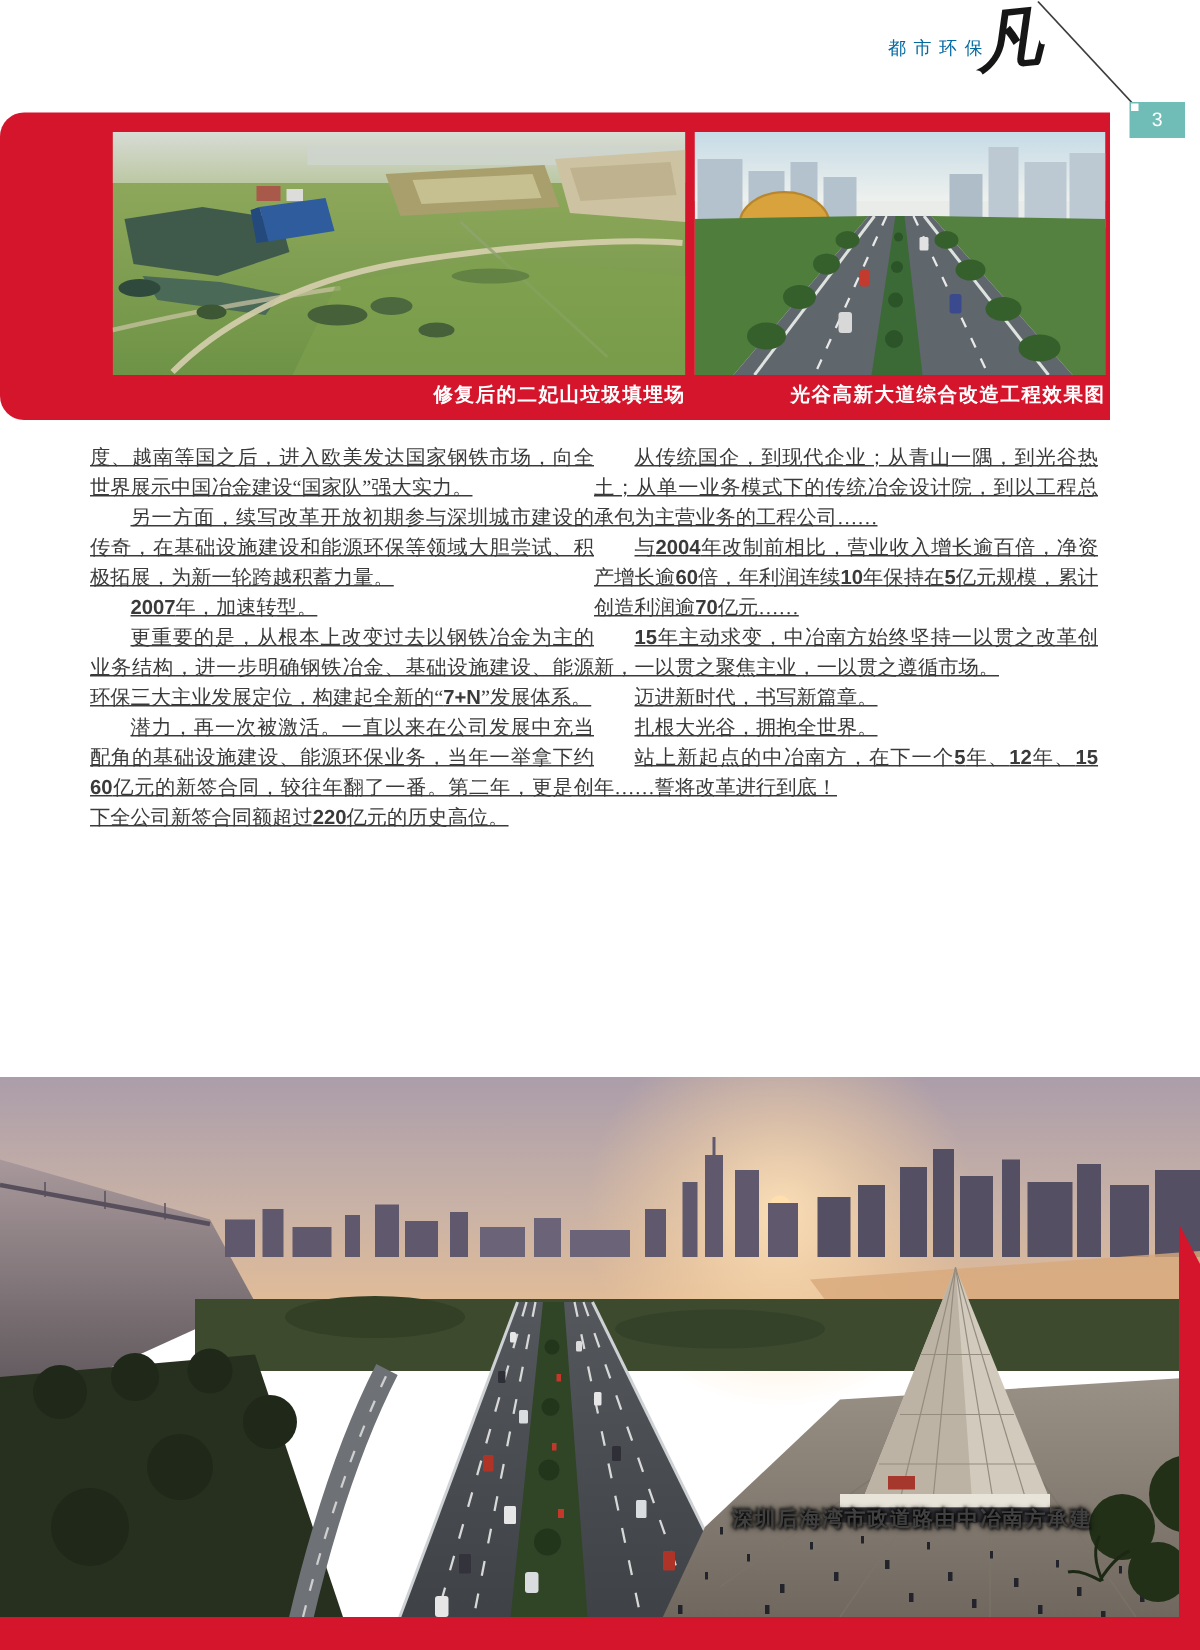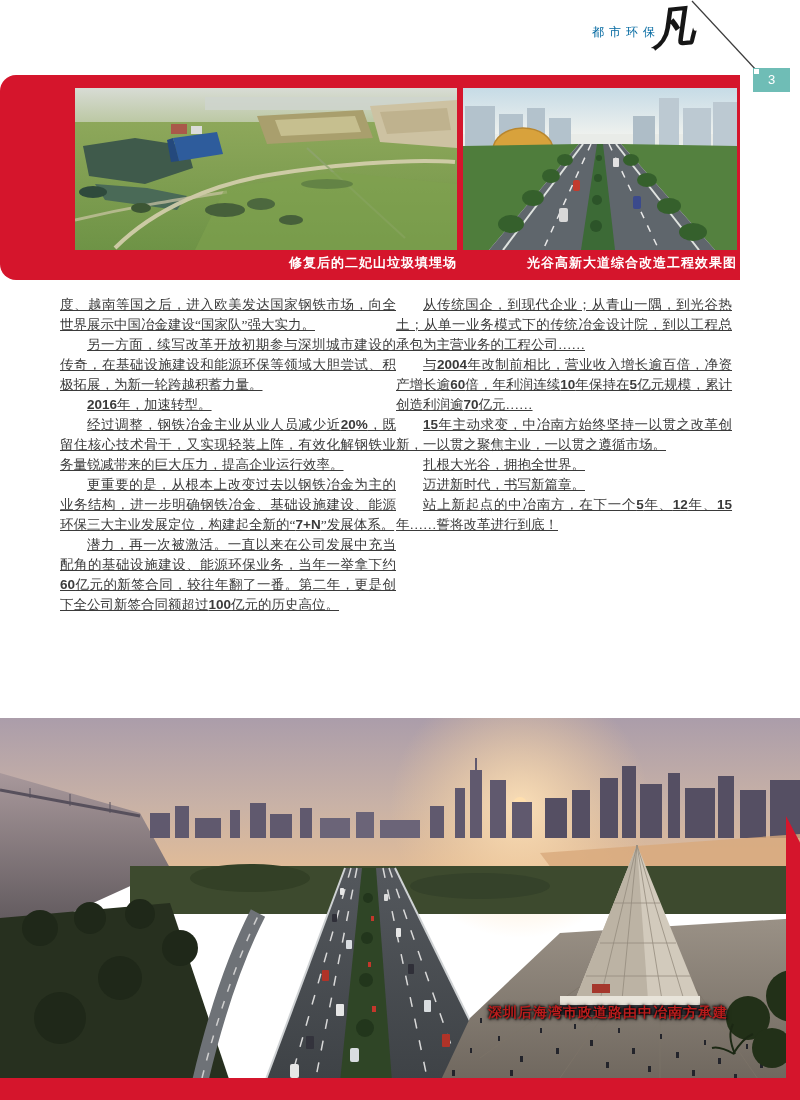--- a/index.html
+++ b/index.html
@@ -32,21 +32,21 @@
   .column{position:absolute;top:295px;width:336px;font-size:13.5px;line-height:20px;
           color:var(--body_text,#3a3a3a);text-align:justify;font-family:"Liberation Serif",serif;text-decoration:underline;}
   .col-left{left:60px;}
   .col-right{left:396px;}
   .column p{margin:0;text-indent:2em;}
   .column p.no-indent{text-indent:0;}
   .column b{font-family:"Liberation Sans",sans-serif;}
 
   
   .bottom-photo{position:absolute;left:0;top:718px;width:800px;height:364px;overflow:hidden;}
-  .photo-caption{position:absolute;left:488px;top:1004px;font-size:14px;font-weight:bold;color:#b91c1c;
+  .photo-caption{position:absolute;left:488px;top:1004px;font-size:14px;font-weight:bold;color:#404040;
                  letter-spacing:1px;
                  text-shadow:0 0 5px rgba(0,0,0,.95),1px 1px 2px rgba(0,0,0,.9),-1px -1px 2px rgba(0,0,0,.7);}
 
   
   .footer-bar{position:absolute;left:0;top:1078px;width:800px;height:22px;background:var(--accent_red,#d5152c);}
   .footer-strip{position:absolute;left:786px;top:816px;width:14px;height:266px;
                 background:var(--accent_red,#d5152c);clip-path:polygon(0 0,100% 10%,100% 100%,0 100%);}
 </style>
 </head>
 <body>
@@ -160,31 +160,30 @@
         </g>
       </svg>
     </div>
     <div class="caption caption-left">修复后的二妃山垃圾填埋场</div>
     <div class="caption caption-right">光谷高新大道综合改造工程效果图</div>
   </div>
 
   <div class="column col-left">
       <p class="no-indent">度、越南等国之后，进入欧美发达国家钢铁市场，向全世界展示中国冶金建设“国家队”强大实力。</p>
       <p>另一方面，续写改革开放初期参与深圳城市建设的传奇，在基础设施建设和能源环保等领域大胆尝试、积极拓展，为新一轮跨越积蓄力量。</p>
-      <p><b>2016</b>年，加速转型。</p>
-      <p>经过调整，钢铁冶金主业从业人员减少近<b>20%</b>，既留住核心技术骨干，又实现轻装上阵，有效化解钢铁业务量锐减带来的巨大压力，提高企业运行效率。</p>
+      <p><b>2007</b>年，加速转型。</p>
       <p>更重要的是，从根本上改变过去以钢铁冶金为主的业务结构，进一步明确钢铁冶金、基础设施建设、能源环保三大主业发展定位，构建起全新的“<b>7+N</b>”发展体系。</p>
-      <p>潜力，再一次被激活。一直以来在公司发展中充当配角的基础设施建设、能源环保业务，当年一举拿下约<b>60</b>亿元的新签合同，较往年翻了一番。第二年，更是创下全公司新签合同额超过<b>100</b>亿元的历史高位。</p>
+      <p>潜力，再一次被激活。一直以来在公司发展中充当配角的基础设施建设、能源环保业务，当年一举拿下约<b>60</b>亿元的新签合同，较往年翻了一番。第二年，更是创下全公司新签合同额超过<b>220</b>亿元的历史高位。</p>
     </div>
   <div class="column col-right">
       <p>从传统国企，到现代企业；从青山一隅，到光谷热土；从单一业务模式下的传统冶金设计院，到以工程总承包为主营业务的工程公司……</p>
       <p>与<b>2004</b>年改制前相比，营业收入增长逾百倍，净资产增长逾<b>60</b>倍，年利润连续<b>10</b>年保持在<b>5</b>亿元规模，累计创造利润逾<b>70</b>亿元……</p>
       <p><b>15</b>年主动求变，中冶南方始终坚持一以贯之改革创新，一以贯之聚焦主业，一以贯之遵循市场。</p>
+      <p>迈进新时代，书写新篇章。</p>
       <p>扎根大光谷，拥抱全世界。</p>
-      <p>迈进新时代，书写新篇章。</p>
       <p>站上新起点的中冶南方，在下一个<b>5</b>年、<b>12</b>年、<b>15</b>年……誓将改革进行到底！</p>
     </div>
 
   <div class="bottom-photo">
     <svg viewBox="0 0 800 364" width="800" height="364" preserveAspectRatio="none">
       <defs>
         <linearGradient id="bpSky" x1="0" y1="0" x2="0" y2="1">
           <stop offset="0" stop-color="#ab9daa"></stop>
             <stop offset="0.55" stop-color="#c9b2a6"></stop>
             <stop offset="1" stop-color="#e4bd96"></stop>

